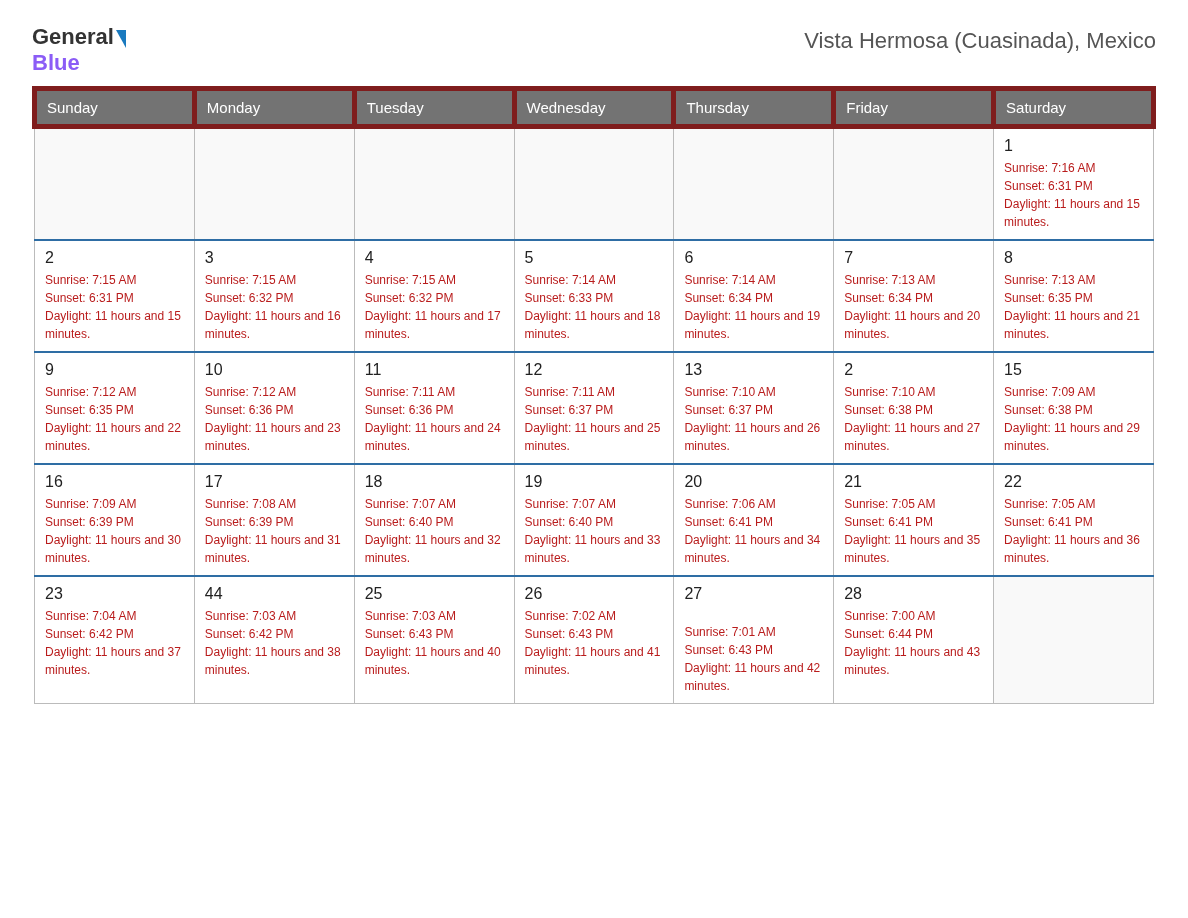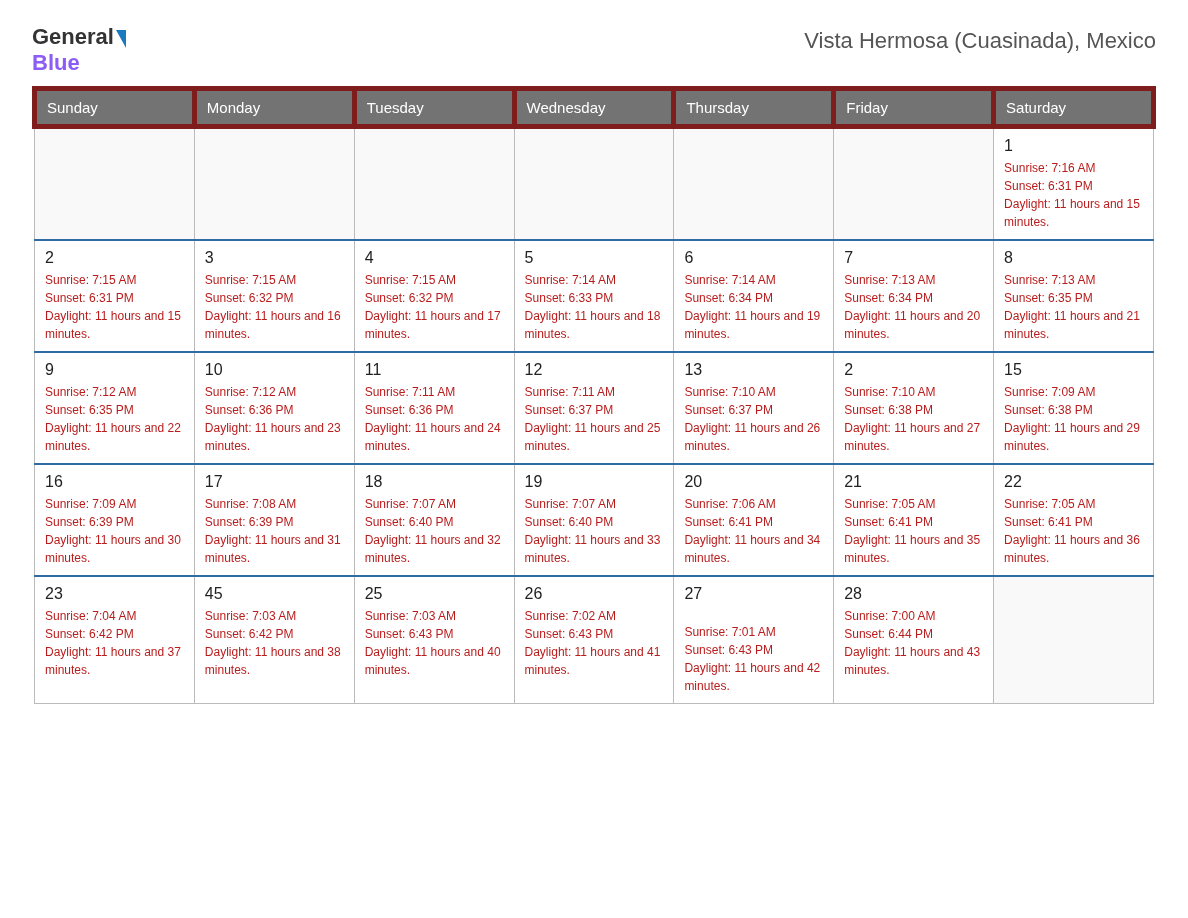--- a/index.html
+++ b/index.html
@@ -285,21 +285,21 @@
         </td>
       </tr>
       <tr>
         <td>
           <span class="day-number">23</span>
           <div class="day-info" style="white-space: pre-line;">Sunrise: 7:04 AM
 Sunset: 6:42 PM
 Daylight: 11 hours and 37 minutes.</div>
         </td>
         <td>
-          <span class="day-number">45</span>
+          <span class="day-number">44</span>
           <div class="day-info" style="white-space: pre-line;">Sunrise: 7:03 AM
 Sunset: 6:42 PM
 Daylight: 11 hours and 38 minutes.</div>
         </td>
         <td>
           <span class="day-number">25</span>
           <div class="day-info" style="white-space: pre-line;">Sunrise: 7:03 AM
 Sunset: 6:43 PM
 Daylight: 11 hours and 40 minutes.</div>
         </td>

